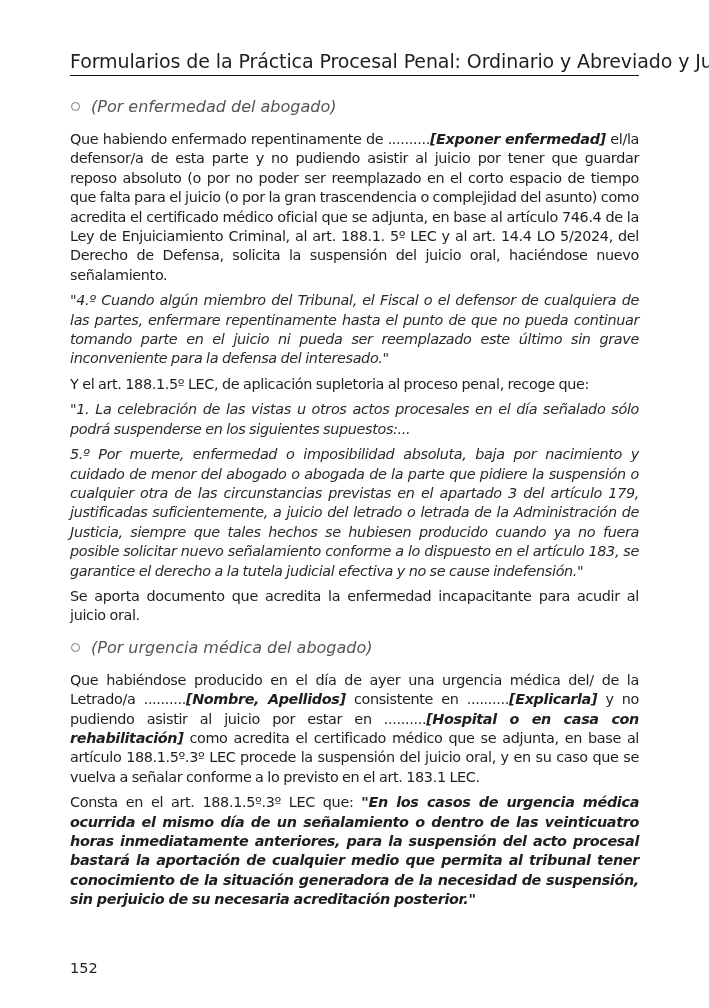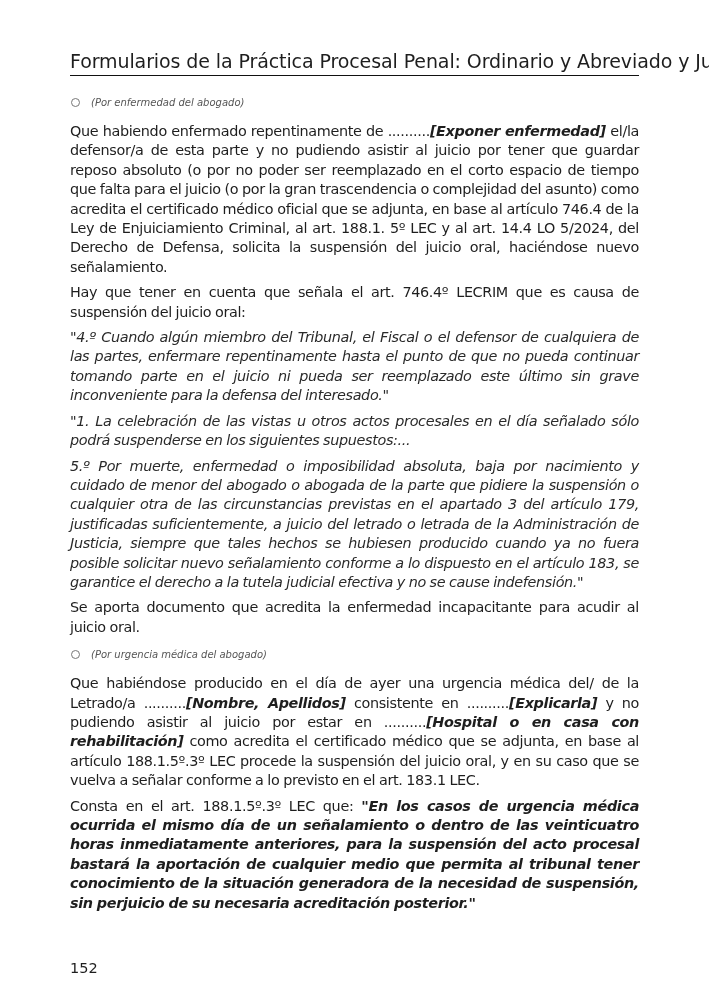--- a/index.html
+++ b/index.html
@@ -2,43 +2,43 @@
 <html><head>
   <meta charset="utf-8">
   <style>
     html, body { margin: 0; padding: 0; background: #ffffff; }
     body { width: 709px; height: 1008px; position: relative; overflow: hidden;
       font-family: "DejaVu Sans", sans-serif; color: #1e1e1e; }
     .header { position: absolute; left: 70px; top: 50px; width: 569px;
       font-size: 19px; letter-spacing: -0.1px; padding-bottom: 3px;
       border-bottom: 1.3px solid #111; white-space: nowrap; }
     .content { position: absolute; left: 70px; top: 97px; width: 569px; }
-    .bullet { font-size: 10px; font-style: italic; color: #555; margin: 0 0 14px 0;
+    .bullet { font-size: 16px; font-style: italic; color: #555; margin: 0 0 14px 0;
       display: flex; align-items: center; }
     .bullet .circ { display: inline-block; width: 7px; height: 7px; border: 1.2px solid #777;
       border-radius: 50%; margin-right: 11px; margin-left: 1px; }
     p { margin: 0 0 6px 0; font-size: 14.4px; line-height: 19.4px; text-align: justify;
       letter-spacing: -0.35px; word-spacing: -0.5px; }
     p.q { font-style: italic; color: #2a2a2a; }
     .ph { font-style: italic; font-weight: bold; }
     .pagenum { position: absolute; left: 70px; top: 960px; font-size: 14.5px; text-align: center; }
   </style>
 </head>
 <body>
 
 <div class="header">Formularios de la Práctica Procesal Penal: Ordinario y Abreviado y Juicios ...</div>
 
 <div class="content">
   <div class="bullet">
     <span class="circ"></span>
     <span>(Por enfermedad del abogado)</span>
   </div>
   <p><span>Que habiendo enfermado repentinamente de ..........</span><span class="ph">[Exponer enfermedad]</span><span> el/la defensor/a de esta parte y no pudiendo asistir al juicio por tener que guardar reposo absoluto (o por no poder ser reemplazado en el corto espacio de tiempo que falta para el juicio (o por la gran trascendencia o complejidad del asunto) como acredita el certificado médico oficial que se adjunta, en base al artículo 746.4 de la Ley de Enjuiciamiento Criminal, al art. 188.1. 5º LEC y al art. 14.4 LO 5/2024, del Derecho de Defensa, solicita la suspensión del juicio oral, haciéndose nuevo señalamiento.</span></p>
-  <p>Hay que tener en cuenta que señala el art. 746.4º LECRIM que es causa de suspensión del juicio oral:</p>
   <p class="q">"4.º Cuando algún miembro del Tribunal, el Fiscal o el defensor de cualquiera de las partes, enfermare repentinamente hasta el punto de que no pueda continuar tomando parte en el juicio ni pueda ser reemplazado este último sin grave inconveniente para la defensa del interesado."</p>
+  <p>Y el art. 188.1.5º LEC, de aplicación supletoria al proceso penal, recoge que:</p>
   <p class="q">"1. La celebración de las vistas u otros actos procesales en el día señalado sólo podrá suspenderse en los siguientes supuestos:...</p>
   <p class="q">5.º Por muerte, enfermedad o imposibilidad absoluta, baja por nacimiento y cuidado de menor del abogado o abogada de la parte que pidiere la suspensión o cualquier otra de las circunstancias previstas en el apartado 3 del artículo 179, justificadas suficientemente, a juicio del letrado o letrada de la Administración de Justicia, siempre que tales hechos se hubiesen producido cuando ya no fuera posible solicitar nuevo señalamiento conforme a lo dispuesto en el artículo 183, se garantice el derecho a la tutela judicial efectiva y no se cause indefensión."</p>
   <p>Se aporta documento que acredita la enfermedad incapacitante para acudir al juicio oral.</p>
 
   <div class="bullet" style="margin-top:12px">
     <span class="circ"></span>
     <span>(Por urgencia médica del abogado)</span>
   </div>
   <p><span>Que habiéndose producido en el día de ayer una urgencia médica del/ de la Letrado/a ..........</span><span class="ph">[Nombre, Apellidos]</span><span> consistente en ..........</span><span class="ph">[Explicarla]</span><span> y no pudiendo asistir al juicio por estar en ..........</span><span class="ph">[Hospital o en casa con rehabilitación]</span><span> como acredita el certificado médico que se adjunta, en base al artículo 188.1.5º.3º LEC procede la suspensión del juicio oral, y en su caso que se vuelva a señalar conforme a lo previsto en el art. 183.1 LEC.</span></p>
   <p><span>Consta en el art. 188.1.5º.3º LEC que: </span><span class="ph">"En los casos de urgencia médica ocurrida el mismo día de un señalamiento o dentro de las veinticuatro horas inmediatamente anteriores, para la suspensión del acto procesal bastará la aportación de cualquier medio que permita al tribunal tener conocimiento de la situación generadora de la necesidad de suspensión, sin perjuicio de su necesaria acreditación posterior."</span></p>

